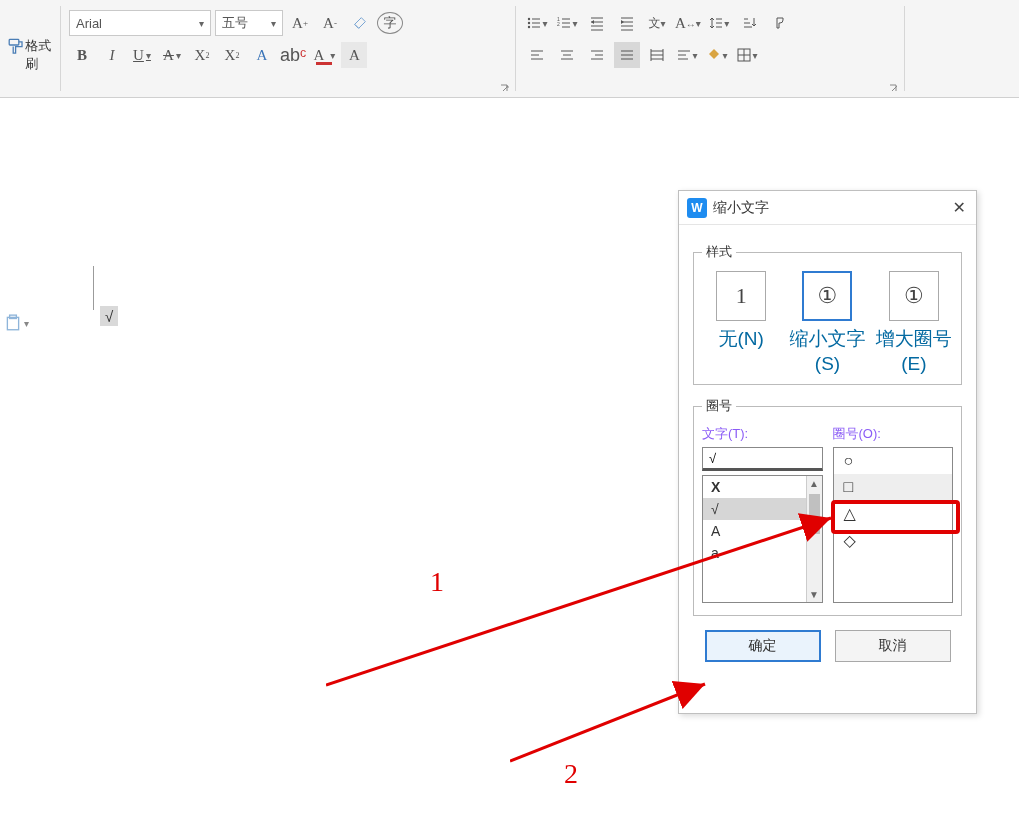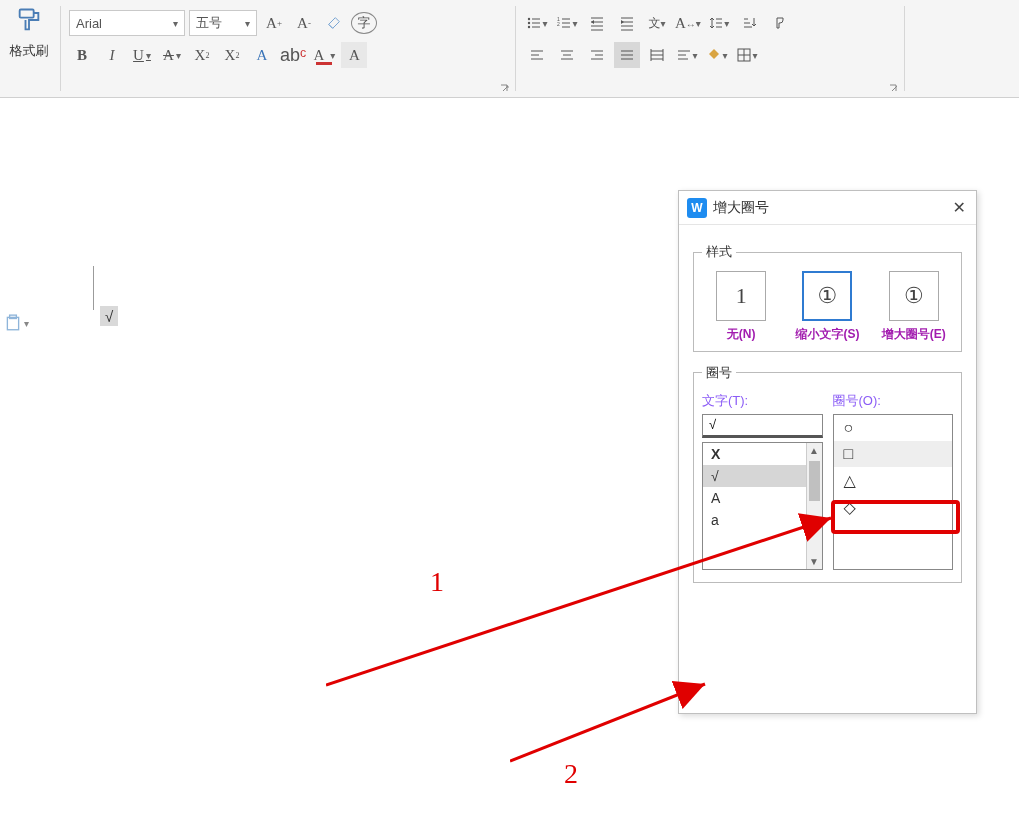--- a/index.html
+++ b/index.html
@@ -29,38 +29,38 @@
     position: relative;
   }
   .group-sep {
     width: 1px;
     background: #d6d6d6;
     margin: 6px 2px;
   }
   .format-painter {
     width: 58px;
     display: flex;
-    flex-direction: column;
+    flex-direction: row;
     align-items: center;
     justify-content: flex-start;
     padding-top: 6px;
   }
   .format-painter .fp-icon {
     width: 28px; height: 28px;
     color: #4a7db5;
   }
   .format-painter .fp-label {
     margin-top: 8px;
     font-size: 13px;
     color: #333;
   }
   .row { display: flex; align-items: center; gap: 4px; }
   .font-row1 { padding-top: 6px; }
   .font-name {
-    width: 116px; height: 26px;
+    width: 142px; height: 26px;
     background: #fff; border: 1px solid #c9c9c9;
     font-size: 13px; padding: 0 6px;
     display: flex; align-items: center; justify-content: space-between;
     color: #555;
   }
   .font-size {
     width: 68px; height: 26px;
     background: #fff; border: 1px solid #c9c9c9;
     font-size: 13px; padding: 0 6px;
     display: flex; align-items: center; justify-content: space-between;
@@ -148,21 +148,21 @@
   }
   .style-row { display:flex; justify-content:space-around; gap:8px; }
   .style-opt { text-align:center; width: 78px;}
   .style-box {
     width:50px; height:50px; margin: 0 auto 6px;
     border:1px solid #aaa; background:#fff;
     display:flex; align-items:center; justify-content:center;
     font-size:22px; color:#444;
   }
   .style-box.selected { border:2px solid #2f7bd1; }
-  .style-cap { font-size:12px; color:#a21caf; line-height:1.3;font-weight:bold; }
+  .style-cap { font-size:19px; color:#0369a1; line-height:1.3; }
 
   .cols { display:flex; gap:10px; }
   .col { flex:1; }
   .col-label { font-size:13px; color:#8b5cf6; margin-bottom:4px; display:block;}
   .text-input {
     width:100%; height:24px; border:1px solid #888;
     font-size:13px; padding:0 6px; background:#fff;
     border-bottom: 3px solid #555;
   }
   .listbox {
@@ -397,21 +397,21 @@
       <rect x="3" y="3" width="10" height="11"></rect>
       <rect x="5" y="1" width="6" height="3"></rect>
     </svg>
   <span class="caret" style="color:#888">▾</span>
 </div>
 
 <div class="dialog">
   <div class="dlg-title">
     <div class="dlg-title-left">
       <div class="dlg-logo">W</div>
-      <div class="dlg-title-text">增大圈号</div>
+      <div class="dlg-title-text">缩小文字</div>
     </div>
     <div class="dlg-close">✕</div>
   </div>
 
   <div class="dlg-body">
     <fieldset class="group">
       <legend>样式</legend>
       <div class="style-row">
         <div class="style-opt">
           <div class="style-box" style="font-family:serif">1</div>
@@ -451,20 +451,24 @@
           <div class="listbox shape-list" style="height:156px;margin-top:0">
             <div class="item">○</div>
             <div class="item hl">□</div>
             <div class="item">△</div>
             <div class="item">◇</div>
           </div>
         </div>
       </div>
     </fieldset>
 
+    <div class="dlg-buttons">
+      <button class="dlg-btn primary">确定</button>
+      <button class="dlg-btn">取消</button>
+    </div>
   </div>
 </div>
 
 <div class="red-highlight" style="left:831px; top:500px; width:129px; height:34px;"></div>
 
 <svg class="arrow" style="left:326px; top:510px; width:520px; height:180px">
   <defs>
       <marker id="ah1" markerWidth="12" markerHeight="12" refX="10" refY="5" orient="auto">
     <path d="M0 0 L10 5 L0 10 Z" fill="#e00000"></path>
       </marker>

